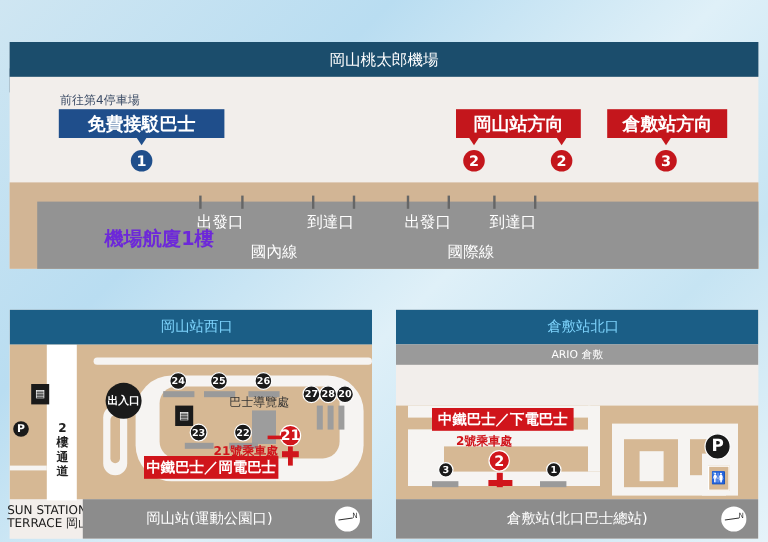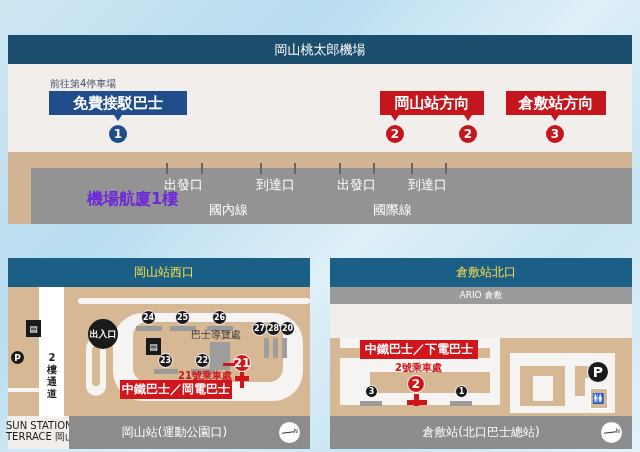--- a/index.html
+++ b/index.html
@@ -47,21 +47,21 @@
     color: #fff; font-size: 12px; font-weight: bold;
     display: flex; align-items: center; justify-content: center;
   }
   .num-circle.blue { background: #1f4e8b; }
   .num-circle.red { background: #c4161c; }
   .sub-note { position: absolute; font-size: 10px; color: #3c4c66; }
 
   
   .panel { position: absolute; top: 258px; height: 191px; background: #f2eeeb; overflow: hidden; }
   .panel .header {
-    height: 29px; background: #1b5e86; color: #fde047; font-size: 12px;
+    height: 29px; background: #1b5e86; color: #7dd3fc; font-size: 12px;
     display: flex; align-items: center; justify-content: center;
     position: relative; z-index: 2; padding-left: 10px;
   }
   .panel.left { left: 8px; width: 302px; }
   .panel.right { left: 330px; width: 302px; }
   .bottom-bar {
     position: absolute; left: 0; bottom: 0; height: 33px; width: 100%;
     background: #8c8c8c; color: #fff; font-size: 12px;
     display: flex; align-items: center; justify-content: center; z-index: 2;
   }
@@ -237,21 +237,21 @@
   <div class="white" style="left:10px;top:100px;width:30px;height:45px;"></div>
   <div class="white" style="left:160px;top:80px;width:10px;height:55px;"></div>
   <div class="white" style="left:10px;top:135px;width:160px;height:12px;"></div>
   <div class="white" style="left:180px;top:95px;width:105px;height:60px;"></div>
   <div class="tan" style="left:190px;top:108px;width:45px;height:40px;"></div>
   <div class="white" style="left:203px;top:118px;width:20px;height:25px;"></div>
   <div class="tan" style="left:245px;top:108px;width:30px;height:30px;"></div>
   <div class="white" style="left:255px;top:120px;width:20px;height:35px;background:#f6f4f2;"></div>
 
   <div class="red-label" style="left:30px;top:82px;width:118px;">中鐵巴士／下電巴士</div>
-  <div class="red-small" style="left:65px;top:103px;text-align:right;">2號乘車處</div>
+  <div class="red-small" style="left:50px;top:103px;text-align:right;">2號乘車處</div>
   <div class="red-circle" style="left:77px;top:117px;">2</div>
   <div class="red-stand" style="left:84px;top:136px;width:5px;height:12px;"></div>
   <div class="red-stand" style="left:77px;top:142px;width:20px;height:5px;"></div>
 
   <div class="stop-dark" style="left:35px;top:127px;width:13px;height:13px;">3</div>
   <div class="platform" style="left:30px;top:143px;width:22px;"></div>
   <div class="stop-dark" style="left:125px;top:127px;width:13px;height:13px;">1</div>
   <div class="platform" style="left:120px;top:143px;width:22px;"></div>
 
   <div class="black-circle" style="left:257px;top:103px;width:22px;height:22px;font-size:14px;border:1px solid #fff;">P</div>

